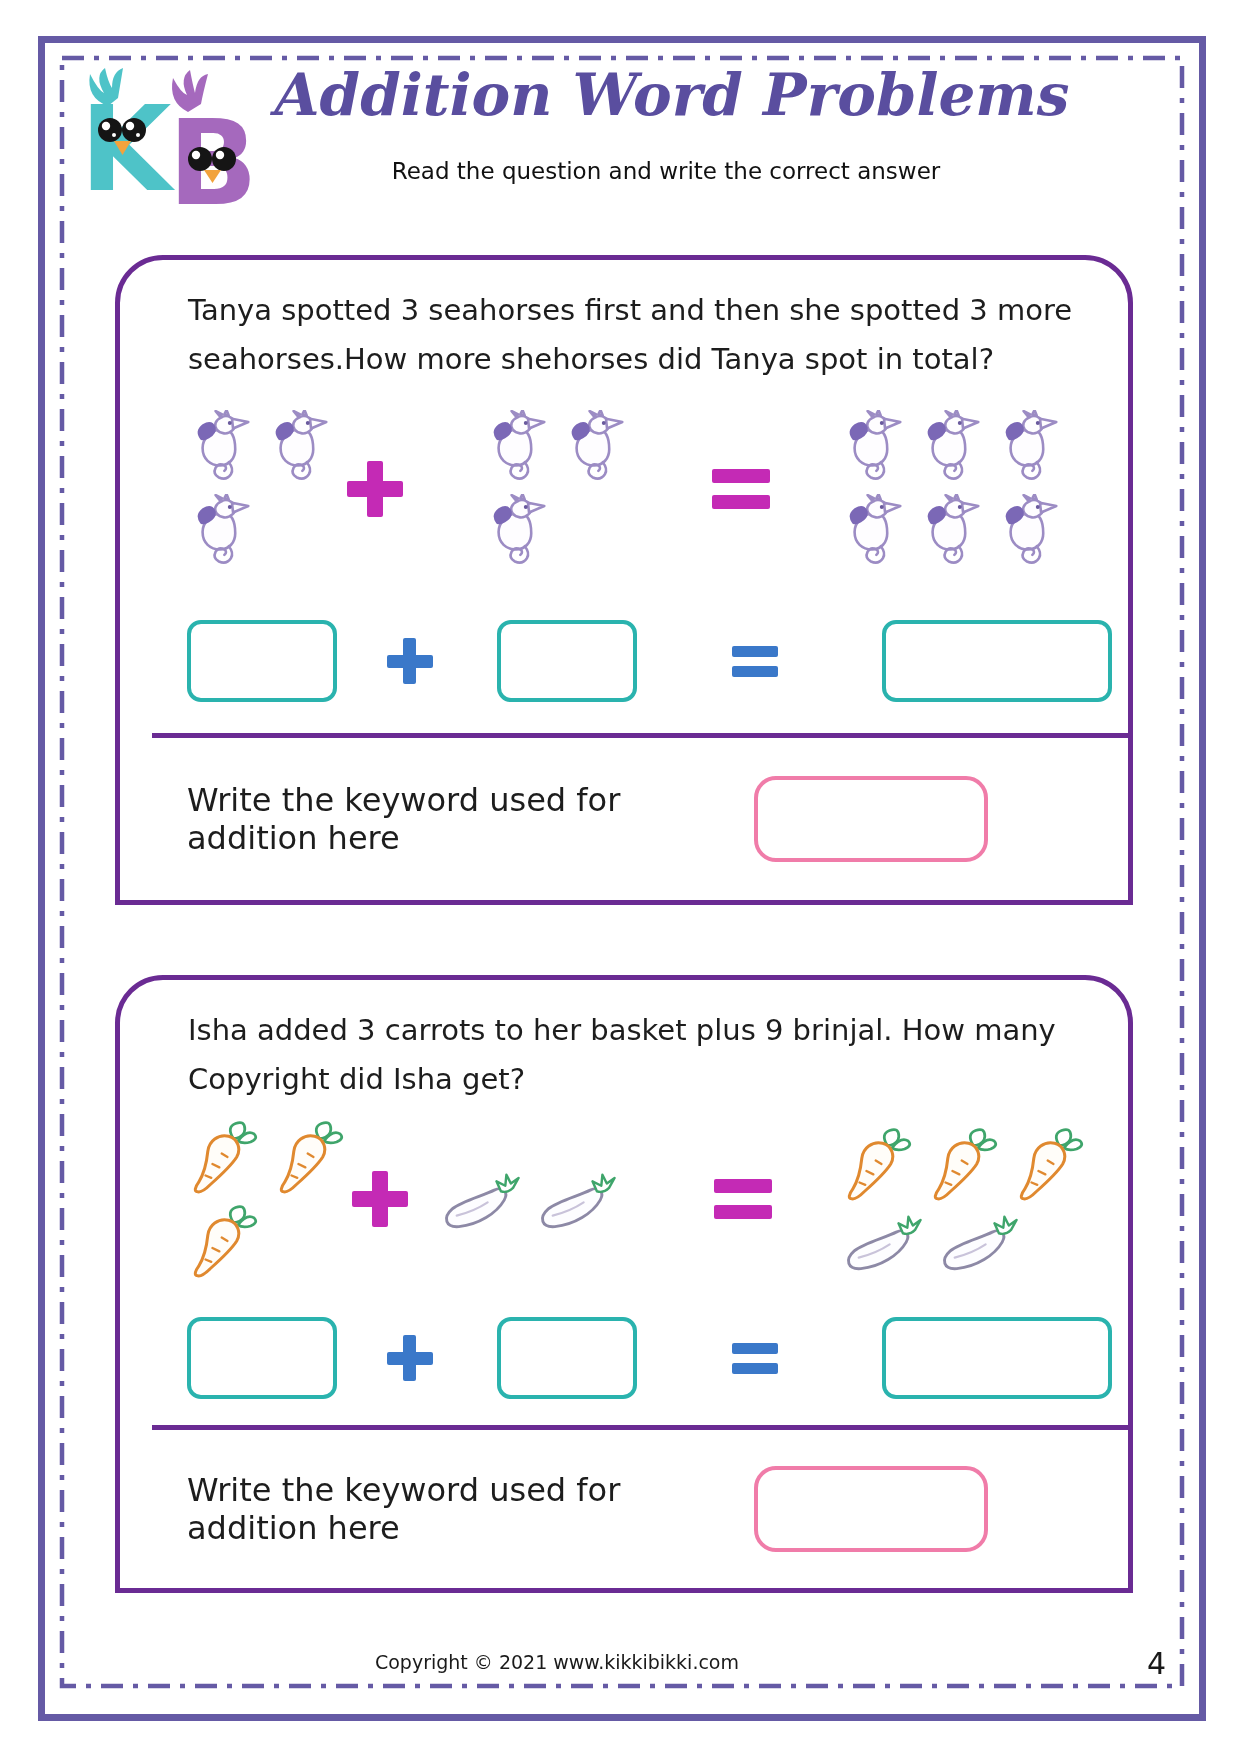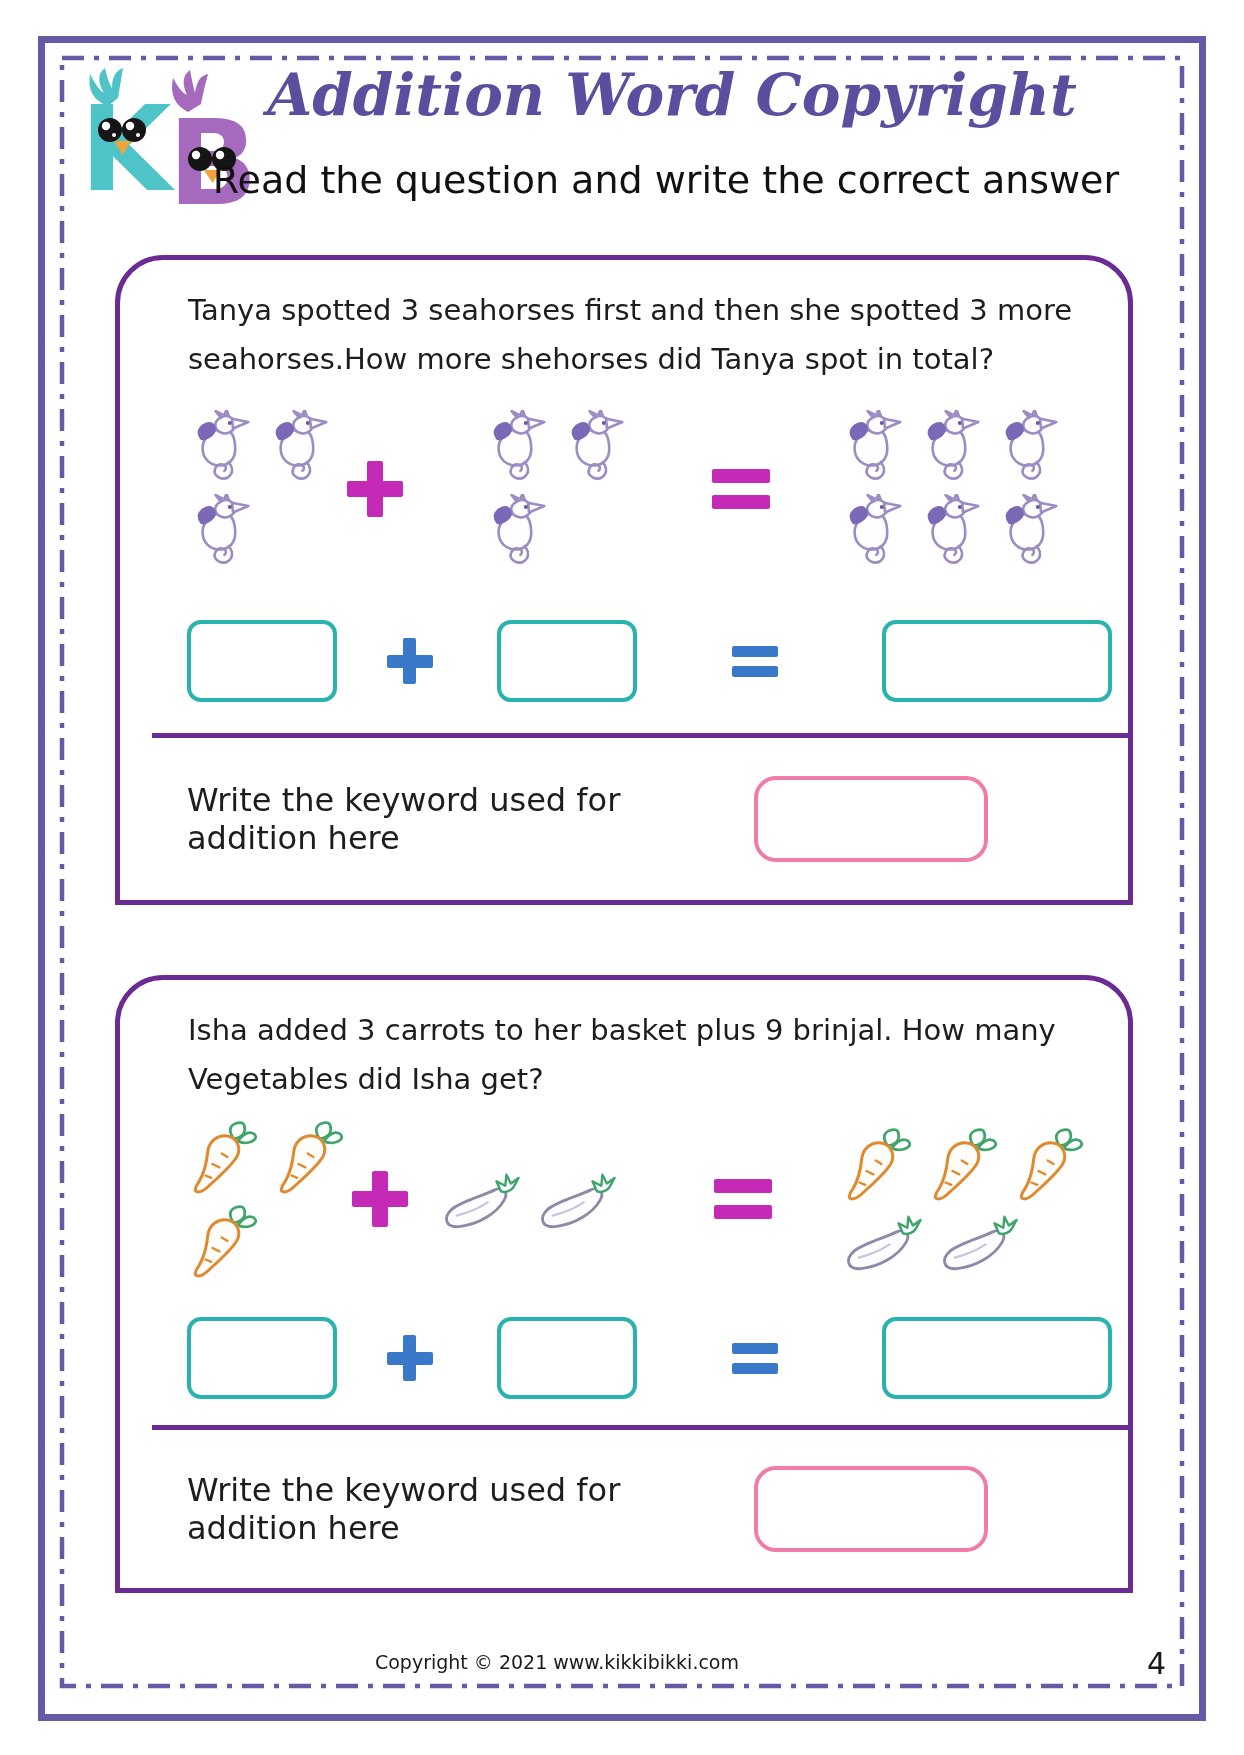--- a/index.html
+++ b/index.html
@@ -38,21 +38,21 @@
   .logo-letter{ position:absolute; font-weight:800; font-size:118px; line-height:1;
     font-family:"DejaVu Sans","Liberation Sans",sans-serif; }
   .logo-k{ left:0; top:24px; color:var(--logo-teal); }
   .logo-b{ left:88px; top:38px; color:var(--logo-purple); }
   .logo-overlay{ position:absolute; left:0; top:0; }
 
   .page-title{ position:absolute; left:160px; right:60px; top:62px; text-align:center;
     font-family:"DejaVu Serif","Liberation Serif",serif; font-style:italic; font-weight:bold;
     font-size:58px; line-height:1.15; color:var(--accent-purple); }
   .page-subtitle{ position:absolute; left:160px; right:72px; top:158px; text-align:center;
-    font-size:38px; color:#111; }
+    font-size:23px; color:#111; }
 
   
   .problem-box{ position:absolute; left:115px; width:1018px; background:#fff;
     border:5px solid var(--box-purple); border-radius:48px 48px 0 0;
     display:flex; flex-direction:column;padding-left:32px; }
   #problem-1{ top:255px; height:650px; }
   #problem-2{ top:975px; height:618px; }
 
   .question{ padding:26px 38px 0 36px; font-size:29px; line-height:1.68; color:#1d1d1d; }
 
@@ -147,21 +147,21 @@
       <circle cx="34" cy="69" r="2" fill="#ffffff"></circle>
       <circle cx="58" cy="69" r="2" fill="#ffffff"></circle>
       <path d="M34 75 L51 75 L42.5 89 Z" fill="#f2a33c"></path>
       <circle cx="120" cy="93" r="12" fill="#151515"></circle>
       <circle cx="144" cy="93" r="12" fill="#151515"></circle>
       <circle cx="116" cy="89" r="4.2" fill="#ffffff"></circle>
       <circle cx="140" cy="89" r="4.2" fill="#ffffff"></circle>
       <path d="M124 104 L141 104 L132.5 117 Z" fill="#f2a33c"></path>
     </svg>
   </div>
-  <div class="page-title">Addition Word Copyright</div>
+  <div class="page-title">Addition Word Problems</div>
   <div class="page-subtitle">Read the question and write the correct answer</div>
 
   <div class="problem-box" id="problem-1">
     <div class="question">
       <div>Tanya spotted 3 seahorses first and then she spotted 3 more</div>
       <div>seahorses.How more shehorses did Tanya spot in total?</div>
     </div>
     <div class="equation">
       <div class="icon-group grp1">
           <div class="icon-row">
@@ -345,21 +345,21 @@
     </div>
     <div class="keyword">
       <div class="keyword-label">Write the keyword used for addition here</div>
       <div class="keyword-box"></div>
     </div>
   </div>
 
   <div class="problem-box" id="problem-2">
     <div class="question">
       <div>Isha added 3 carrots to her basket plus 9 brinjal. How many</div>
-      <div>Vegetables did Isha get?</div>
+      <div>Copyright did Isha get?</div>
     </div>
     <div class="equation">
       <div class="icon-group grp1">
           <div class="icon-row">
             <svg width="74" height="74" viewBox="0 0 64 64">
     <g stroke-linecap="round" stroke-linejoin="round">
       <path class="ct-leaf" d="M40 16 Q34 6 42 3 Q50 0 50 8 Q50 14 42 16 Z"></path>
       <path class="ct-leaf" d="M44 18 Q52 8 58 12 Q62 16 55 19 Q48 21 44 18 Z"></path>
       <path class="ct-body" d="M10 54 C7 58 6 62 9 62 C12 63 16 60 20 56 C29 48 38 40 43 32 C47 25 44 16 36 14 C27 12 19 18 18 27 C17 37 15 46 10 54 Z"></path>
       <path class="ct-dash" d="M22 38 L28 41 M30 29 L35 32 M16 48 L21 50"></path>

